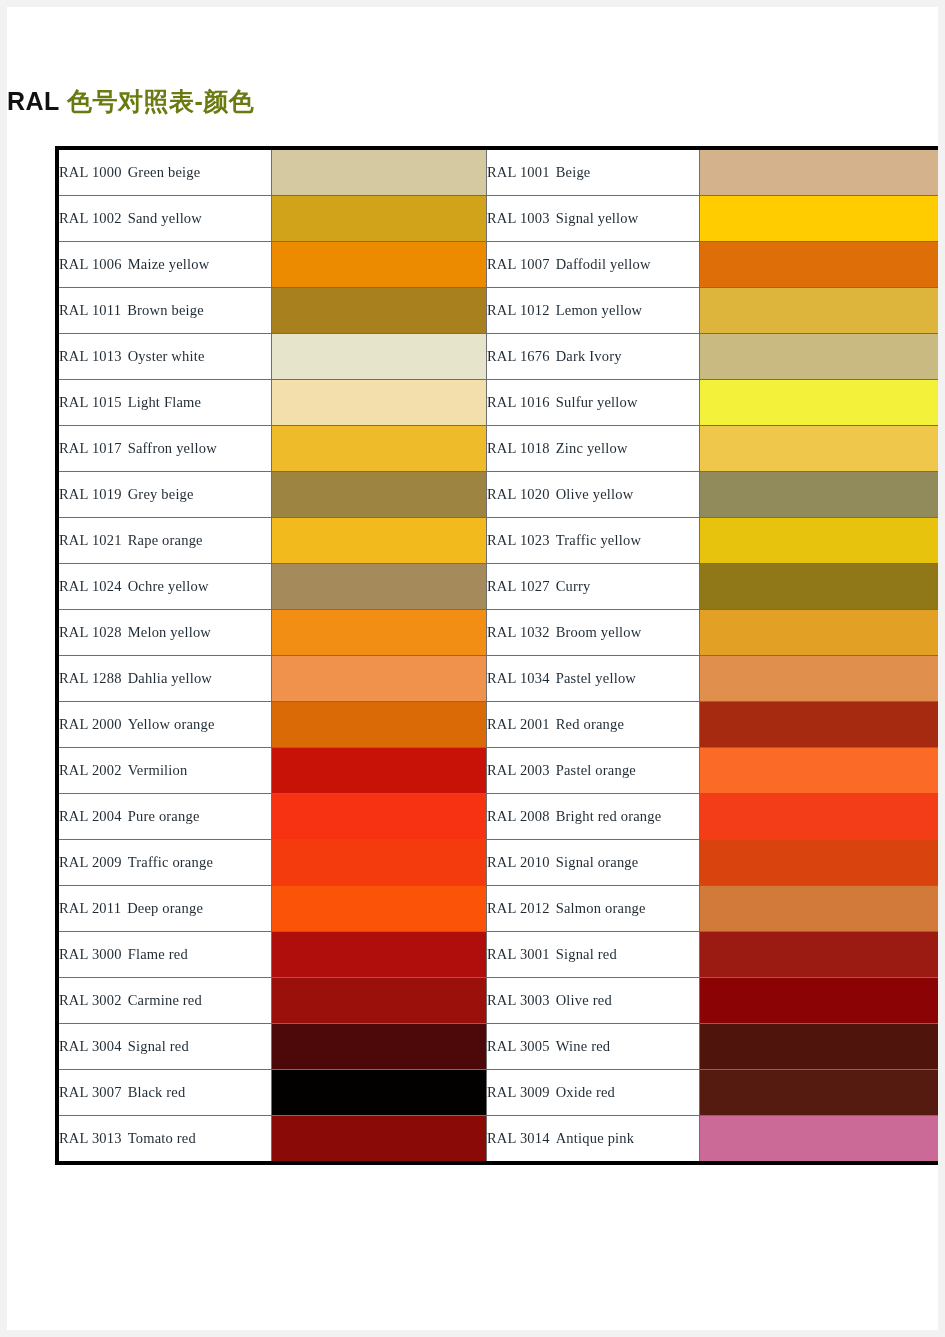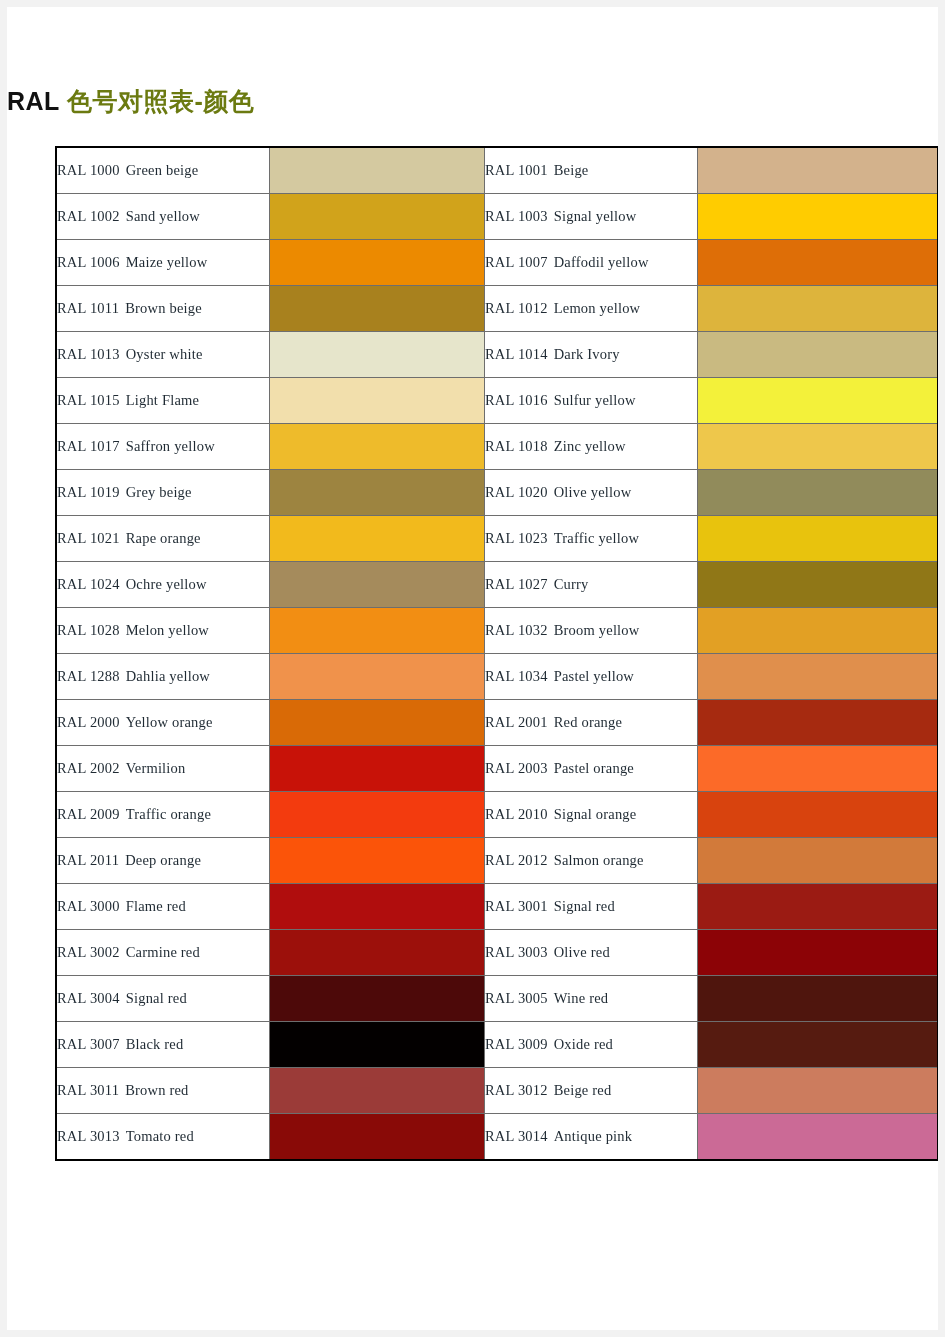--- a/index.html
+++ b/index.html
@@ -43,21 +43,21 @@
   .table-wrap {
     position: absolute;
     left: 48px;
     top: 139px;
     width: 877px;
   }
   table.ral {
     border-collapse: collapse;
     table-layout: fixed;
     width: 877px;
-    border: 2px solid #000000;
+    border: 4px solid #000000;
   }
   table.ral td {
     height: 45px;
     padding: 0;
     margin: 0;
     border: 1px solid #6e6e6e;
     vertical-align: middle;
   }
   td.label {
     width: 212px;
@@ -114,21 +114,21 @@
           </tr>
           <tr>
             <td class="label left"><span class="code">RAL 1011</span><span>Brown beige</span></td>
             <td class="swatch left" style="background: rgb(168, 129, 30);"></td>
             <td class="label right"><span class="code">RAL 1012</span><span>Lemon yellow</span></td>
             <td class="swatch right" style="background: rgb(221, 180, 60);"></td>
           </tr>
           <tr>
             <td class="label left"><span class="code">RAL 1013</span><span>Oyster white</span></td>
             <td class="swatch left" style="background: rgb(230, 229, 203);"></td>
-            <td class="label right"><span class="code">RAL 1014</span><span>Dark Ivory</span></td>
+            <td class="label right"><span class="code">RAL 1676</span><span>Dark Ivory</span></td>
             <td class="swatch right" style="background: rgb(201, 186, 129);"></td>
           </tr>
           <tr>
             <td class="label left"><span class="code">RAL 1015</span><span>Light Flame</span></td>
             <td class="swatch left" style="background: rgb(242, 223, 172);"></td>
             <td class="label right"><span class="code">RAL 1016</span><span>Sulfur yellow</span></td>
             <td class="swatch right" style="background: rgb(243, 241, 58);"></td>
           </tr>
           <tr>
             <td class="label left"><span class="code">RAL 1017</span><span>Saffron yellow</span></td>
@@ -172,20 +172,26 @@
             <td class="label right"><span class="code">RAL 2001</span><span>Red orange</span></td>
             <td class="swatch right" style="background: rgb(166, 42, 16);"></td>
           </tr>
           <tr>
             <td class="label left"><span class="code">RAL 2002</span><span>Vermilion</span></td>
             <td class="swatch left" style="background: rgb(200, 18, 8);"></td>
             <td class="label right"><span class="code">RAL 2003</span><span>Pastel orange</span></td>
             <td class="swatch right" style="background: rgb(252, 106, 40);"></td>
           </tr>
           <tr>
+            <td class="label left"><span class="code">RAL 2004</span><span>Pure orange</span></td>
+            <td class="swatch left" style="background: rgb(246, 50, 18);"></td>
+            <td class="label right"><span class="code">RAL 2008</span><span>Bright red orange</span></td>
+            <td class="swatch right" style="background: rgb(243, 60, 24);"></td>
+          </tr>
+          <tr>
             <td class="label left"><span class="code">RAL 2009</span><span>Traffic orange</span></td>
             <td class="swatch left" style="background: rgb(243, 59, 14);"></td>
             <td class="label right"><span class="code">RAL 2010</span><span>Signal orange</span></td>
             <td class="swatch right" style="background: rgb(216, 67, 14);"></td>
           </tr>
           <tr>
             <td class="label left"><span class="code">RAL 2011</span><span>Deep orange</span></td>
             <td class="swatch left" style="background: rgb(251, 84, 9);"></td>
             <td class="label right"><span class="code">RAL 2012</span><span>Salmon orange</span></td>
             <td class="swatch right" style="background: rgb(210, 122, 58);"></td>
@@ -208,26 +214,20 @@
             <td class="label right"><span class="code">RAL 3005</span><span>Wine red</span></td>
             <td class="swatch right" style="background: rgb(79, 21, 13);"></td>
           </tr>
           <tr>
             <td class="label left"><span class="code">RAL 3007</span><span>Black red</span></td>
             <td class="swatch left" style="background: rgb(3, 0, 0);"></td>
             <td class="label right"><span class="code">RAL 3009</span><span>Oxide red</span></td>
             <td class="swatch right" style="background: rgb(86, 27, 16);"></td>
           </tr>
           <tr>
-            <td class="label left"><span class="code">RAL 3011</span><span>Brown red</span></td>
-            <td class="swatch left" style="background: rgb(155, 59, 56);"></td>
-            <td class="label right"><span class="code">RAL 3012</span><span>Beige red</span></td>
-            <td class="swatch right" style="background: rgb(204, 124, 94);"></td>
-          </tr>
-          <tr>
             <td class="label left"><span class="code">RAL 3013</span><span>Tomato red</span></td>
             <td class="swatch left" style="background: rgb(137, 10, 7);"></td>
             <td class="label right"><span class="code">RAL 3014</span><span>Antique pink</span></td>
             <td class="swatch right" style="background: rgb(203, 106, 150);"></td>
           </tr>
         </tbody>
     </table>
   </div>
 
 </div>

